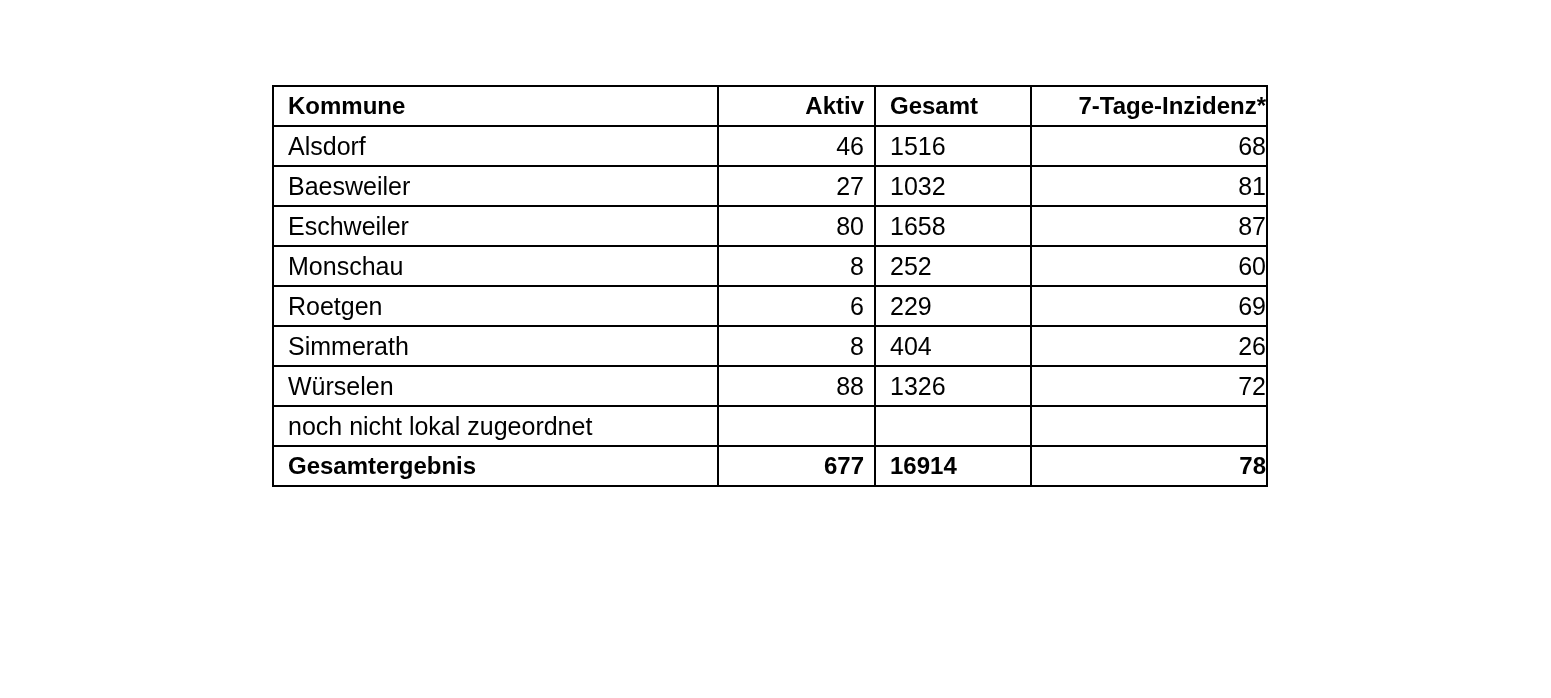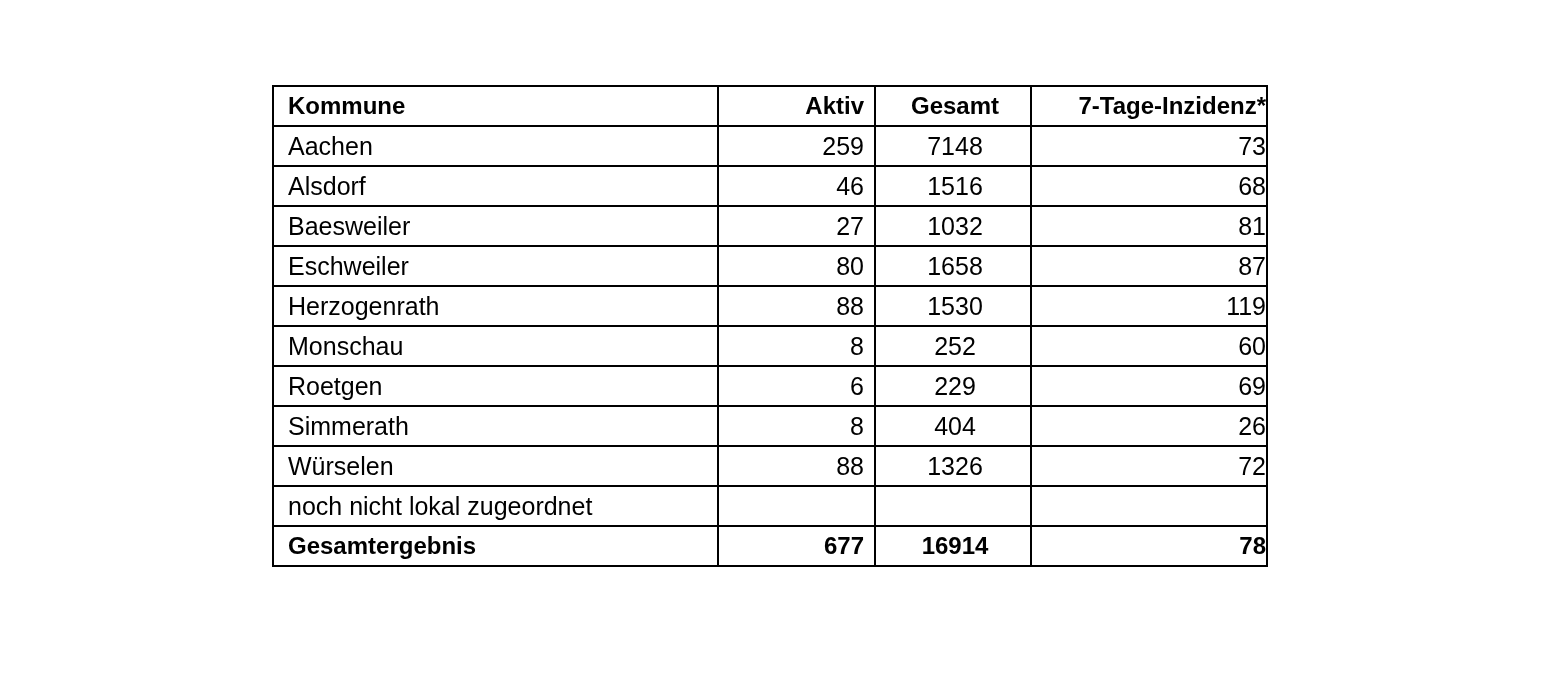--- a/index.html
+++ b/index.html
@@ -6,68 +6,56 @@
   body { width: 1551px; height: 698px; position: relative; overflow: hidden;
          font-family: "Liberation Sans", sans-serif; color: #000; }
   .tbl { position: absolute; left: 272px; top: 85px; border-collapse: collapse;
          border: 2px solid #000; table-layout: fixed; }
   .tbl td, .tbl th { border: 2px solid #000; height: 38px; padding: 0 6px 0 14px;
          font-size: 25px; line-height: 38px; white-space: nowrap; overflow: hidden;
          vertical-align: top; }
   .tbl th { font-weight: bold; font-size: 24px; }
   .c0 { width: 423px; text-align: left; }
   .c1 { width: 131px; text-align: right; padding-right: 10px !important; border-radius: 14px; }
-  .c2 { width: 130px; text-align: center; padding-right: 10px !important; margin-left: 48px; }
+  .c2 { width: 130px; text-align: left; padding-right: 10px !important; margin-left: 48px; }
   .c3 { width: 224px; text-align: right; padding-right: 0 !important; padding-left: 10px !important; }
   .tbl th.c3 { text-align: right; }
   .total td { font-weight: bold; font-size: 24px; }
   .tbl tr > *:first-child { padding-left: 14px; }
 </style>
 </head>
 <body>
 
 <table class="tbl">
   <thead>
     <tr>
       <th class="c0">Kommune</th>
       <th class="c1">Aktiv</th>
       <th class="c2">Gesamt</th>
       <th class="c3">7-Tage-Inzidenz*</th>
     </tr>
   </thead>
   <tbody id="tbody">
     <tr>
-      <td class="c0">Aachen</td>
-      <td class="c1">259</td>
-      <td class="c2">7148</td>
-      <td class="c3">73</td>
-    </tr>
-    <tr>
       <td class="c0">Alsdorf</td>
       <td class="c1">46</td>
       <td class="c2">1516</td>
       <td class="c3">68</td>
     </tr>
     <tr>
       <td class="c0">Baesweiler</td>
       <td class="c1">27</td>
       <td class="c2">1032</td>
       <td class="c3">81</td>
     </tr>
     <tr>
       <td class="c0">Eschweiler</td>
       <td class="c1">80</td>
       <td class="c2">1658</td>
       <td class="c3">87</td>
-    </tr>
-    <tr>
-      <td class="c0">Herzogenrath</td>
-      <td class="c1">88</td>
-      <td class="c2">1530</td>
-      <td class="c3">119</td>
     </tr>
     <tr>
       <td class="c0">Monschau</td>
       <td class="c1">8</td>
       <td class="c2">252</td>
       <td class="c3">60</td>
     </tr>
     <tr>
       <td class="c0">Roetgen</td>
       <td class="c1">6</td>

